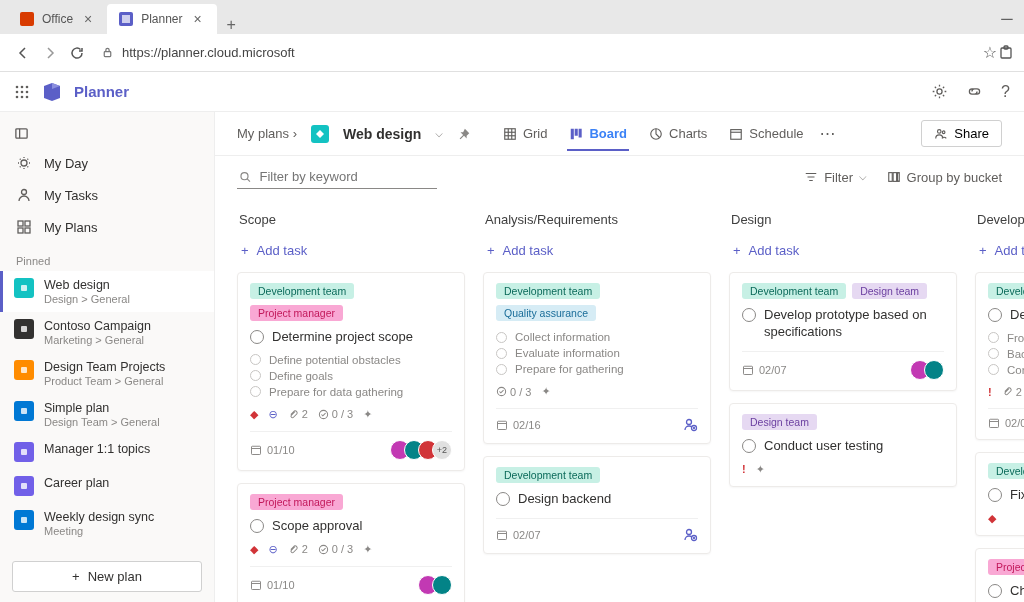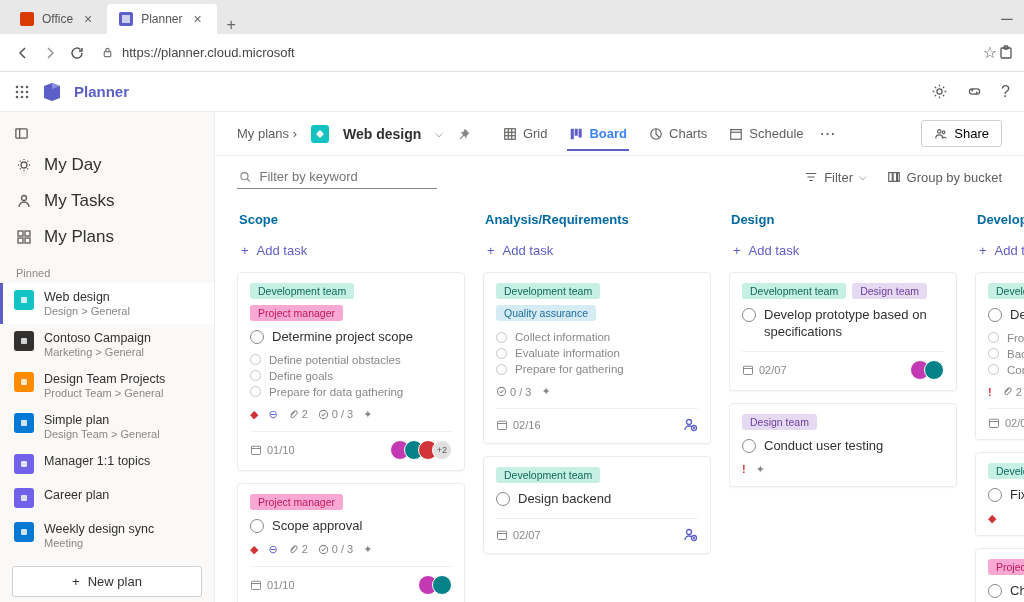--- a/index.html
+++ b/index.html
@@ -29,21 +29,21 @@
 .app-name { font-size: 15px; font-weight: 600; color: #5b5fc7; }
 .app-header-right { margin-left: auto; display: flex; gap: 18px; }
 .hdr-icon { color: #605e5c; cursor: pointer; }
 
 
 .main { display: flex; height: calc(602px - 34px - 38px - 40px); }
 
 
 .sidebar { width: 215px; background: #faf9f8; border-right: 1px solid #eee; display: flex; flex-direction: column; padding-top: 8px; }
 .sb-collapse { padding: 6px 14px; color: #605e5c; cursor: pointer; }
-.sb-item { display: flex; align-items: center; gap: 12px; padding: 8px 16px; font-size: 17px; color: #323130; cursor: pointer; }
+.sb-item { display: flex; align-items: center; gap: 12px; padding: 8px 16px; font-size: 13px; color: #323130; cursor: pointer; }
 .sb-section-label { font-size: 11px; color: #8a8886; padding: 12px 16px 4px; }
 .sb-pin { display: flex; align-items: flex-start; gap: 10px; padding: 7px 14px; cursor: pointer; }
 .sb-pin.active { background: #fff; border-left: 3px solid #5b5fc7; padding-left: 11px; }
 .sb-pin-icon { width: 20px; height: 20px; border-radius: 3px; display: flex; align-items: center; justify-content: center; flex-shrink: 0; }
 .sb-pin-text { display: flex; flex-direction: column; }
 .sb-pin-title { font-size: 12.5px; color: #323130; line-height: 1.2; }
 .sb-pin-sub { font-size: 11px; color: #8a8886; }
 .sb-footer { margin-top: auto; padding: 10px 12px; }
 .new-plan-btn { width: 100%; padding: 7px; border: 1px solid #d0d0d0; background: #fff; border-radius: 3px; font-size: 13px; color: #323130; cursor: pointer; display: flex; align-items: center; justify-content: center; gap: 8px; }
 
@@ -63,21 +63,21 @@
 
 .filter-row { height: 42px; display: flex; align-items: center; padding: 0 22px; gap: 20px; }
 .filter-input { display: flex; align-items: center; gap: 8px; border-bottom: 1px solid #8a8886; padding: 4px 2px; width: 200px; }
 .filter-input input { border: none; outline: none; font-size: 13px; background: transparent; width: 100%; }
 .filter-right { margin-left: auto; display: flex; gap: 20px; }
 .fr-item { display: flex; align-items: center; gap: 6px; font-size: 13px; color: #605e5c; cursor: pointer; }
 
 
 .board { flex: 1; display: flex; gap: 18px; padding: 10px 22px; overflow-x: hidden; }
 .bucket { width: 228px; flex-shrink: 0; display: flex; flex-direction: column; }
-.bucket-title { font-size: 13px; font-weight: 700; color: #0369a1; padding: 4px 2px 10px; }
+.bucket-title { font-size: 13px; font-weight: 400; color: #404040; padding: 4px 2px 10px; }
 .add-task { display: flex; align-items: center; gap: 8px; font-size: 13px; color: #5b5fc7; padding: 6px 4px 14px; cursor: pointer; }
 .card { background: #fff; border: 1px solid #edebe9; border-radius: 4px; padding: 10px 12px; margin-bottom: 12px; box-shadow: 0 1px 2px rgba(0,0,0,0.04); }
 .labels { display: flex; gap: 6px; flex-wrap: wrap; margin-bottom: 8px; }
 .label { font-size: 10.5px; padding: 2px 8px; border-radius: 3px; }
 .lbl-dev { background: #c7f0e5; color: #0b6a5a; }
 .lbl-pm { background: #f9a8d4; color: #c2185b; }
 .lbl-qa { background: #d6ecf5; color: #1a6d99; }
 .lbl-design { background: #e6d9f2; color: #6b3fa0; }
 .card-title-row { display: flex; align-items: flex-start; gap: 8px; margin-bottom: 6px; }
 .circle { width: 14px; height: 14px; border: 1.5px solid #8a8886; border-radius: 50%; flex-shrink: 0; margin-top: 1px; }

